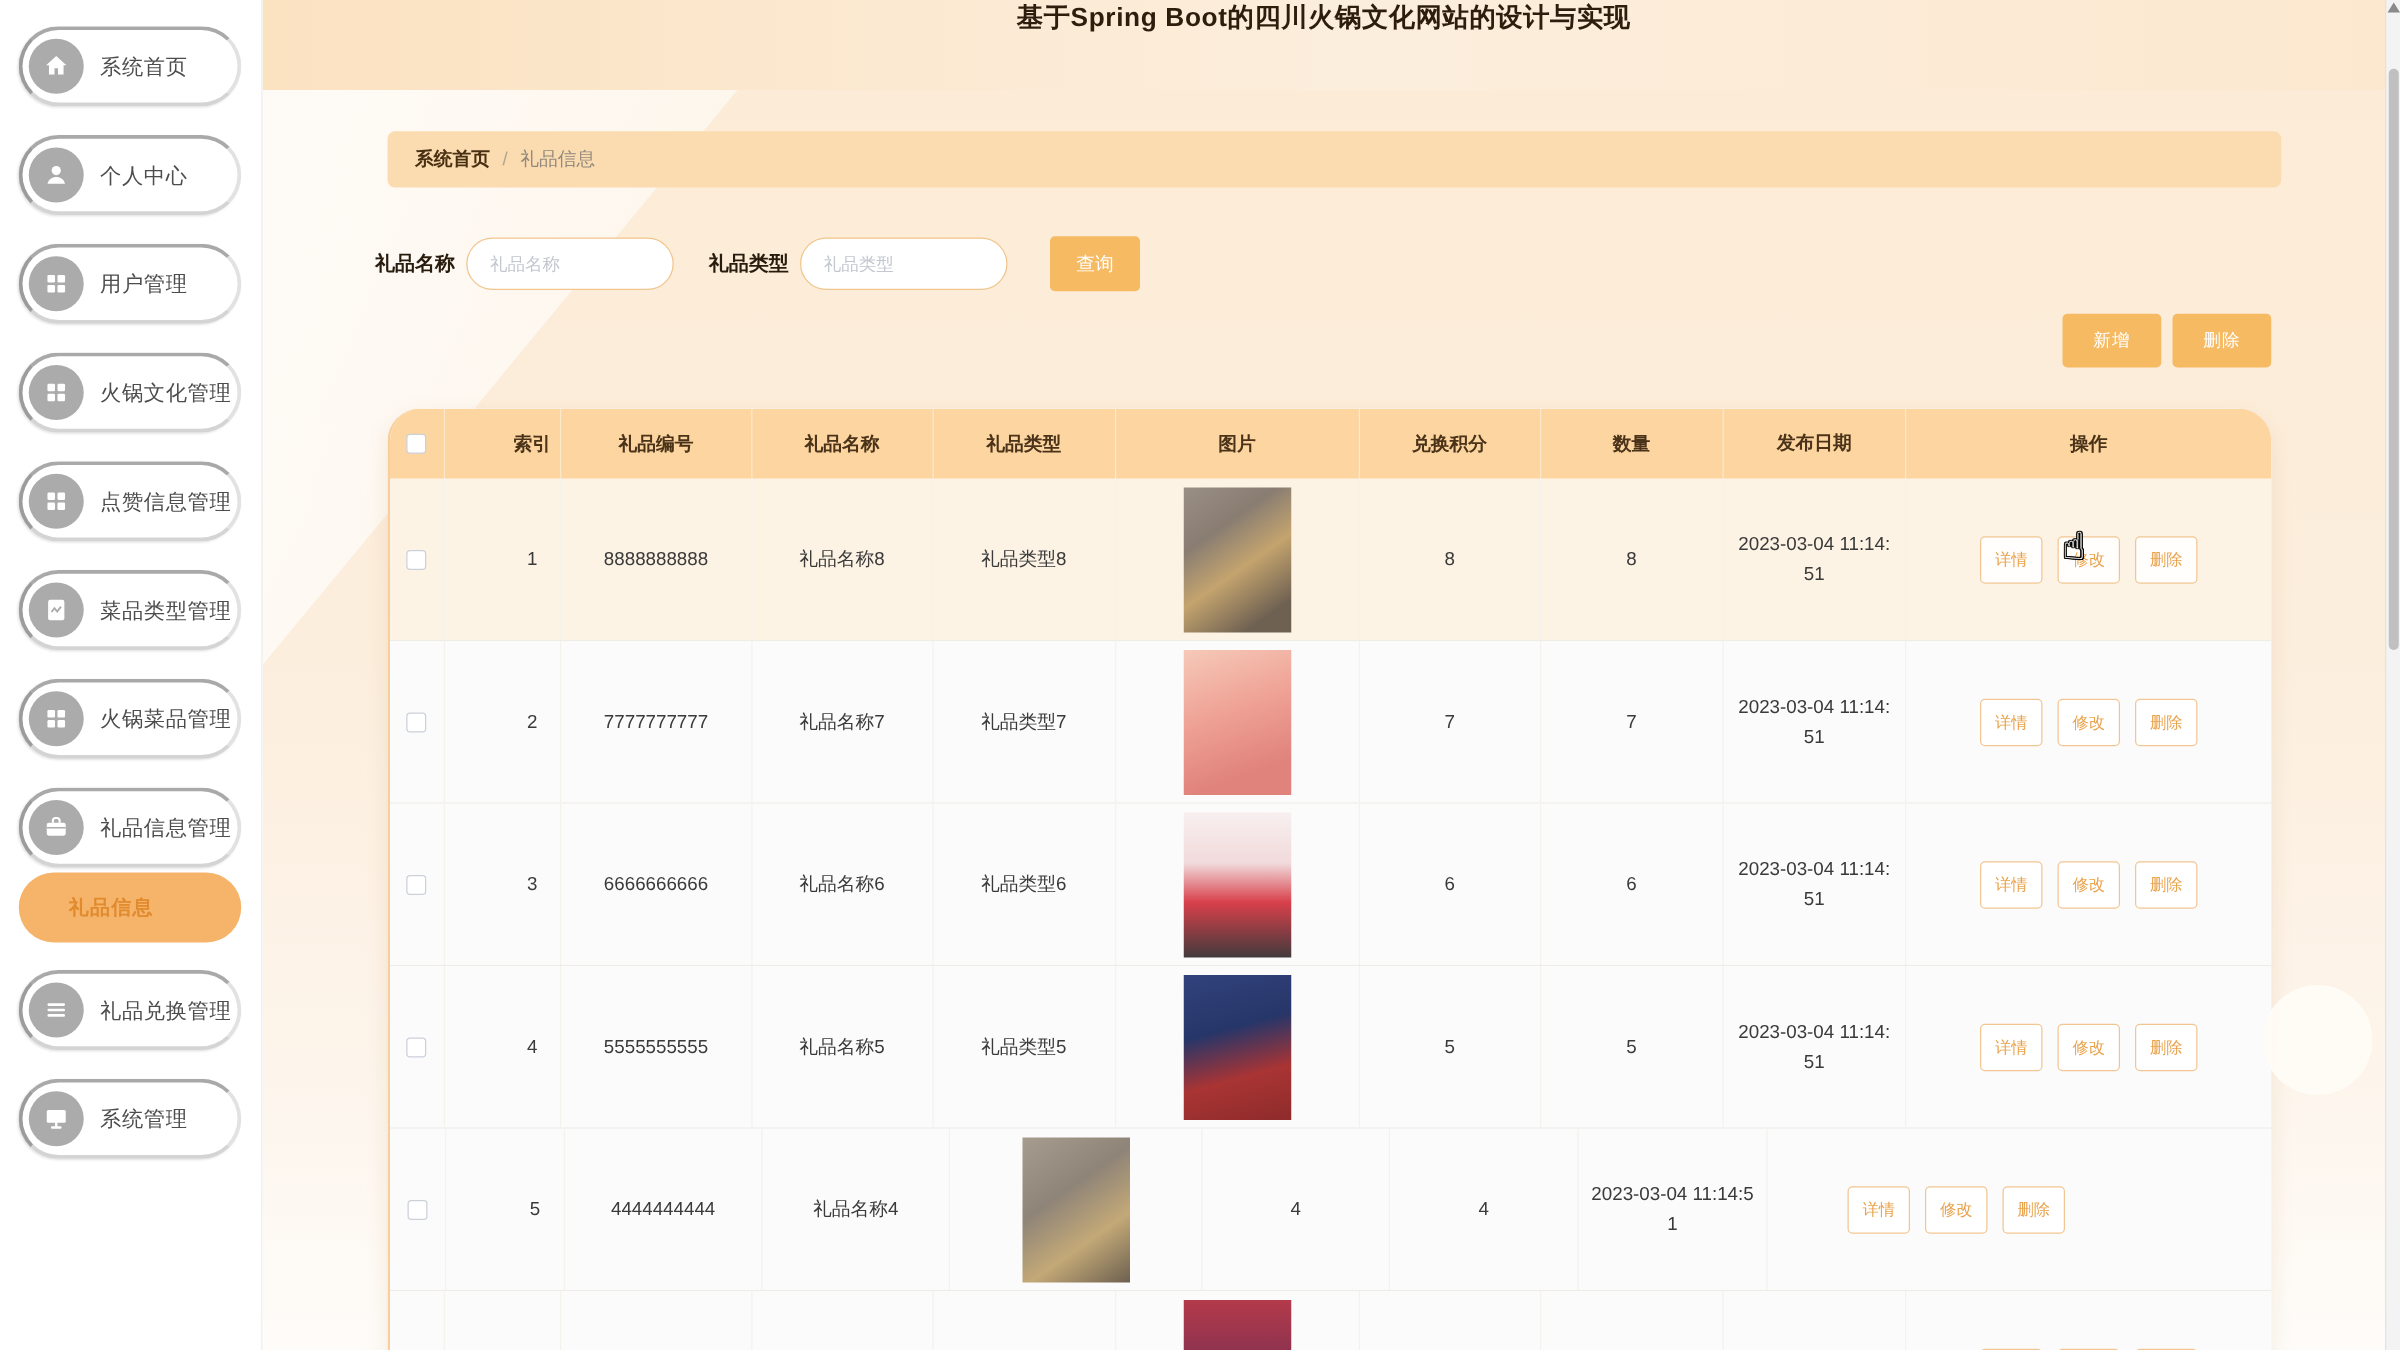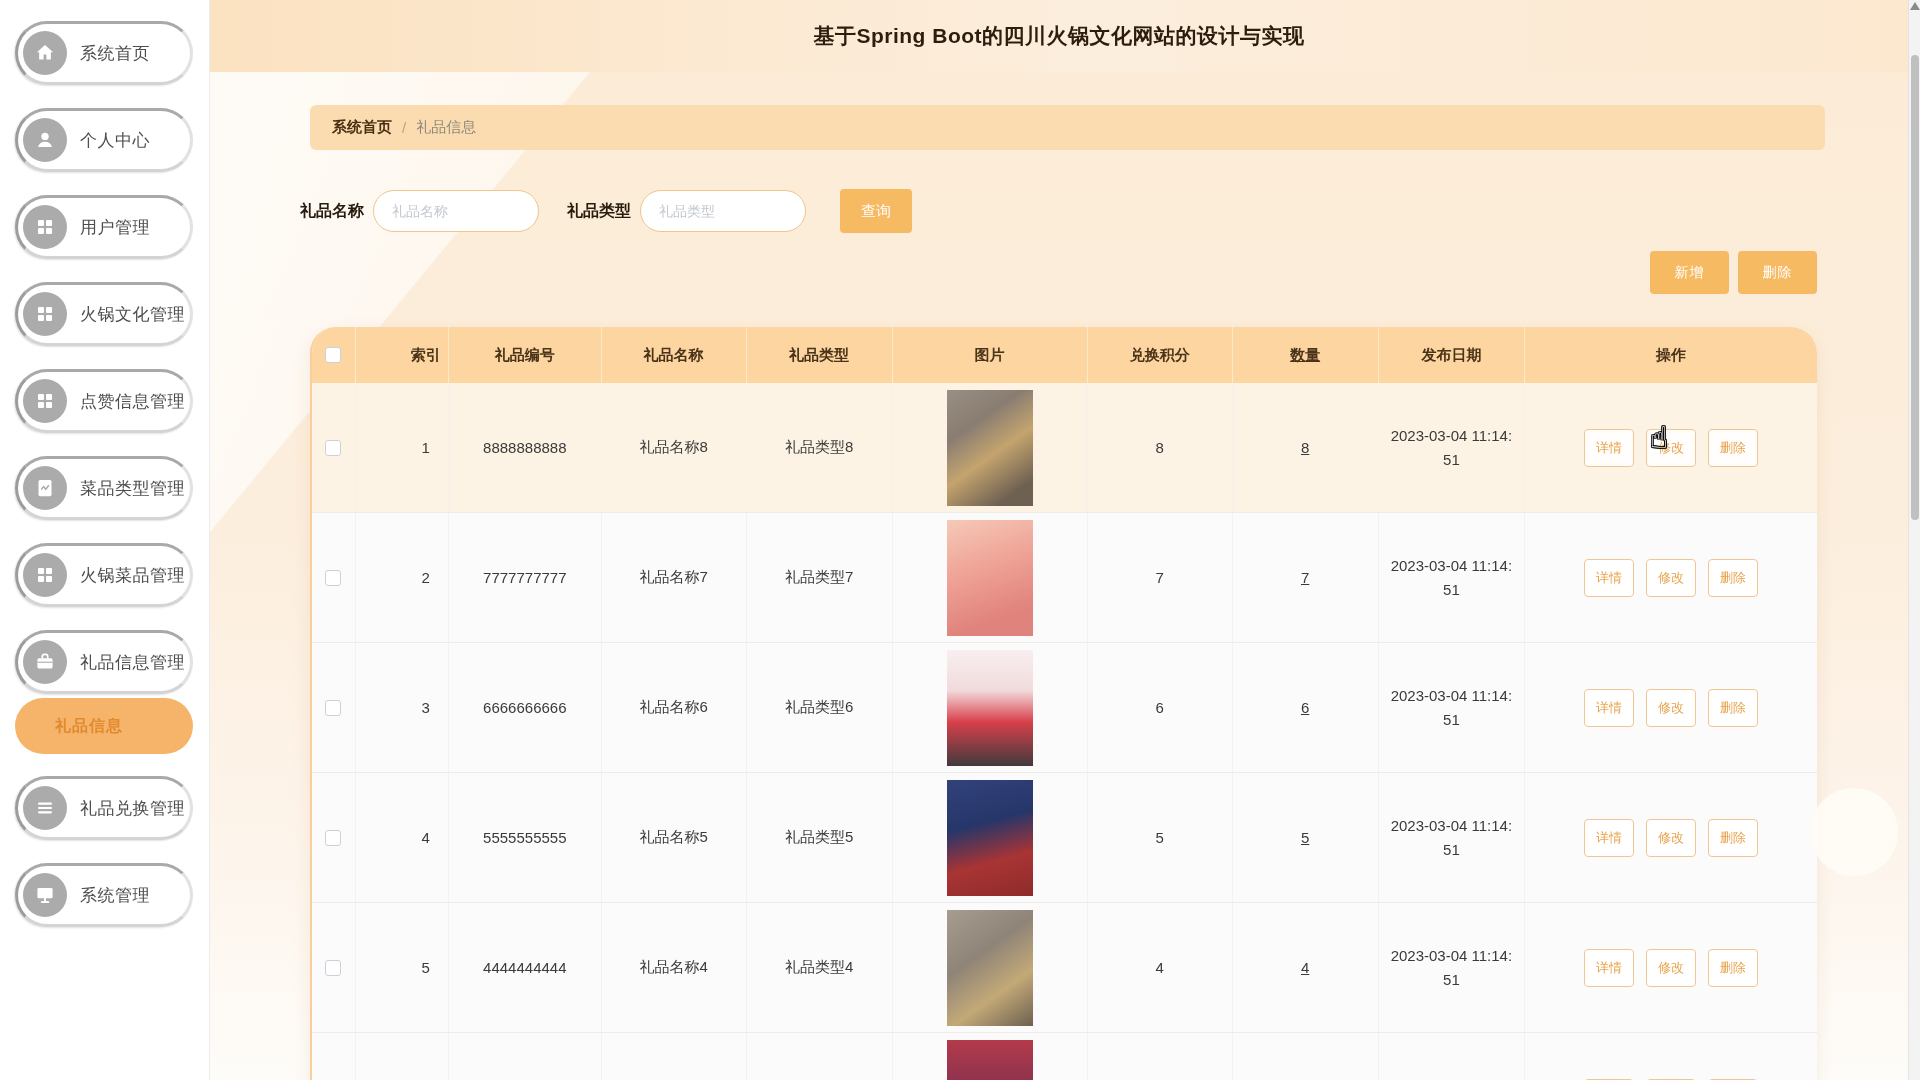--- a/index.html
+++ b/index.html
@@ -23,21 +23,21 @@
   .side-label { font-size:17px; color:#4d4d4d; letter-spacing:.5px; white-space:nowrap; }
   .side-sub { width:178px; height:56px; margin:-19px 0 22px 15px; border-radius:28px;
               display:flex; align-items:center; padding-left:40px; cursor:pointer; }
   .side-sub.active { background:#f6b46b; }
   .side-sub span { font-size:16px; color:#e18a2e; font-weight:700; letter-spacing:1px; }
 
   
   .main { position:absolute; left:210px; right:12px; top:0; bottom:0; }
   .topbar { position:absolute; left:0; right:0; top:0; height:72px;
             background:linear-gradient(90deg,#fbe2c1 0%,#fceedd 52%,#fce8cf 100%);
-            display:flex; align-items:center; justify-content:center; }
+            display:flex; justify-content:center; }
   .title { font-size:21px; font-weight:700; color:#2d1d0d; letter-spacing:.5px; }
   .userbox { position:absolute; right:24px; top:0; height:72px; display:flex; align-items:center;
              gap:14px; font-size:17px; color:#3a2a18; }
   .userbox .who { font-weight:600; }
   .userbox .logout { cursor:pointer; }
 
   .content { position:absolute; left:0; right:0; top:72px; bottom:0; overflow:hidden;
              background:linear-gradient(180deg,#fcecd7 0%,#fceedd 45%,#fdf4ea 75%,#fefcf9 100%); }
   .wedge { position:absolute; left:0; top:0; width:640px; height:460px; pointer-events:none;
            background:linear-gradient(115deg,rgba(255,255,255,.8),rgba(255,255,255,.25));
@@ -70,21 +70,21 @@
                border-left:2px solid #f8cf9a; box-shadow:0 6px 18px rgba(185,140,80,.14); }
   .thead { display:flex; height:56px; background:#fcd5a0; }
   .thead .cell { font-size:15px; font-weight:700; color:#4a3318; border-right:1px solid rgba(255,255,255,.45); }
   .thead .cell:last-child { border-right:none; }
   .trow { display:flex; height:130px; background:#fbfbfb; border-bottom:1px solid #efece7; }
   .trow.hov { background:#fdf3e5; }
   .trow .cell { border-right:1px solid #f5f2ee; font-size:15px; color:#3a3a3a; }
   .trow .cell:last-child { border-right:none; }
   .cell { display:flex; align-items:center; justify-content:center; text-align:center; }
   .col-check{width:45px;} .col-index{width:47px;margin-left:48px;} .col-code{width:158px;} .col-name{width:150px;}
-  .col-type{width:151px;} .col-img{width:202px;} .col-points{width:150px;text-align:center;} .col-qty{width:151px;text-decoration:underline;}
+  .col-type{width:151px;} .col-img{width:202px;} .col-points{width:150px;text-align:center;} .col-qty{width:151px;}
   .col-date{width:151px; padding:0 10px; word-break:break-all; font-size:14px; line-height:1.55; color:#444;}
   .col-ops{width:302px; gap:12px;}
   .checkbox { display:inline-block; width:16px; height:16px; background:#fff;
               border:1px solid #ccd1d9; border-radius:3px; cursor:pointer; }
   .gift-img { width:86px; height:116px; }
   .img-r1 { background:linear-gradient(145deg,#9a8f84 0%,#897d72 30%,#c4a46e 55%,#6f6152 85%); }
   .img-r2 { background:linear-gradient(160deg,#f6c9b8 0%,#ee9f93 45%,#e0837d 80%); }
   .img-r3 { background:linear-gradient(180deg,#f8eff0 0%,#f1dadb 35%,#d8404b 62%,#423a3c 100%); }
   .img-r4 { background:linear-gradient(165deg,#31427c 0%,#273669 38%,#a93434 68%,#8e2b2b 100%); }
   .img-r5 { background:linear-gradient(145deg,#a79c90 0%,#8f8478 38%,#c3a977 68%,#6d6050 100%); }
@@ -348,21 +348,20 @@
               <button class="btn-op">删除</button>
             </div>
           </div>
           <div class="trow">
             <div class="cell col-check">
               <span class="checkbox"></span>
             </div>
             <div class="cell col-index">5</div>
             <div class="cell col-code">4444444444</div>
             <div class="cell col-name">礼品名称4</div>
-            <div class="cell col-type">礼品类型4</div>
             <div class="cell col-img">
               <div class="gift-img img-r5" title="礼品图片4"></div>
             </div>
             <div class="cell col-points">4</div>
             <div class="cell col-qty">4</div>
             <div class="cell col-date">2023-03-04 11:14:51</div>
             <div class="cell col-ops">
               <button class="btn-op">详情</button>
               <button class="btn-op">修改</button>
               <button class="btn-op">删除</button>

